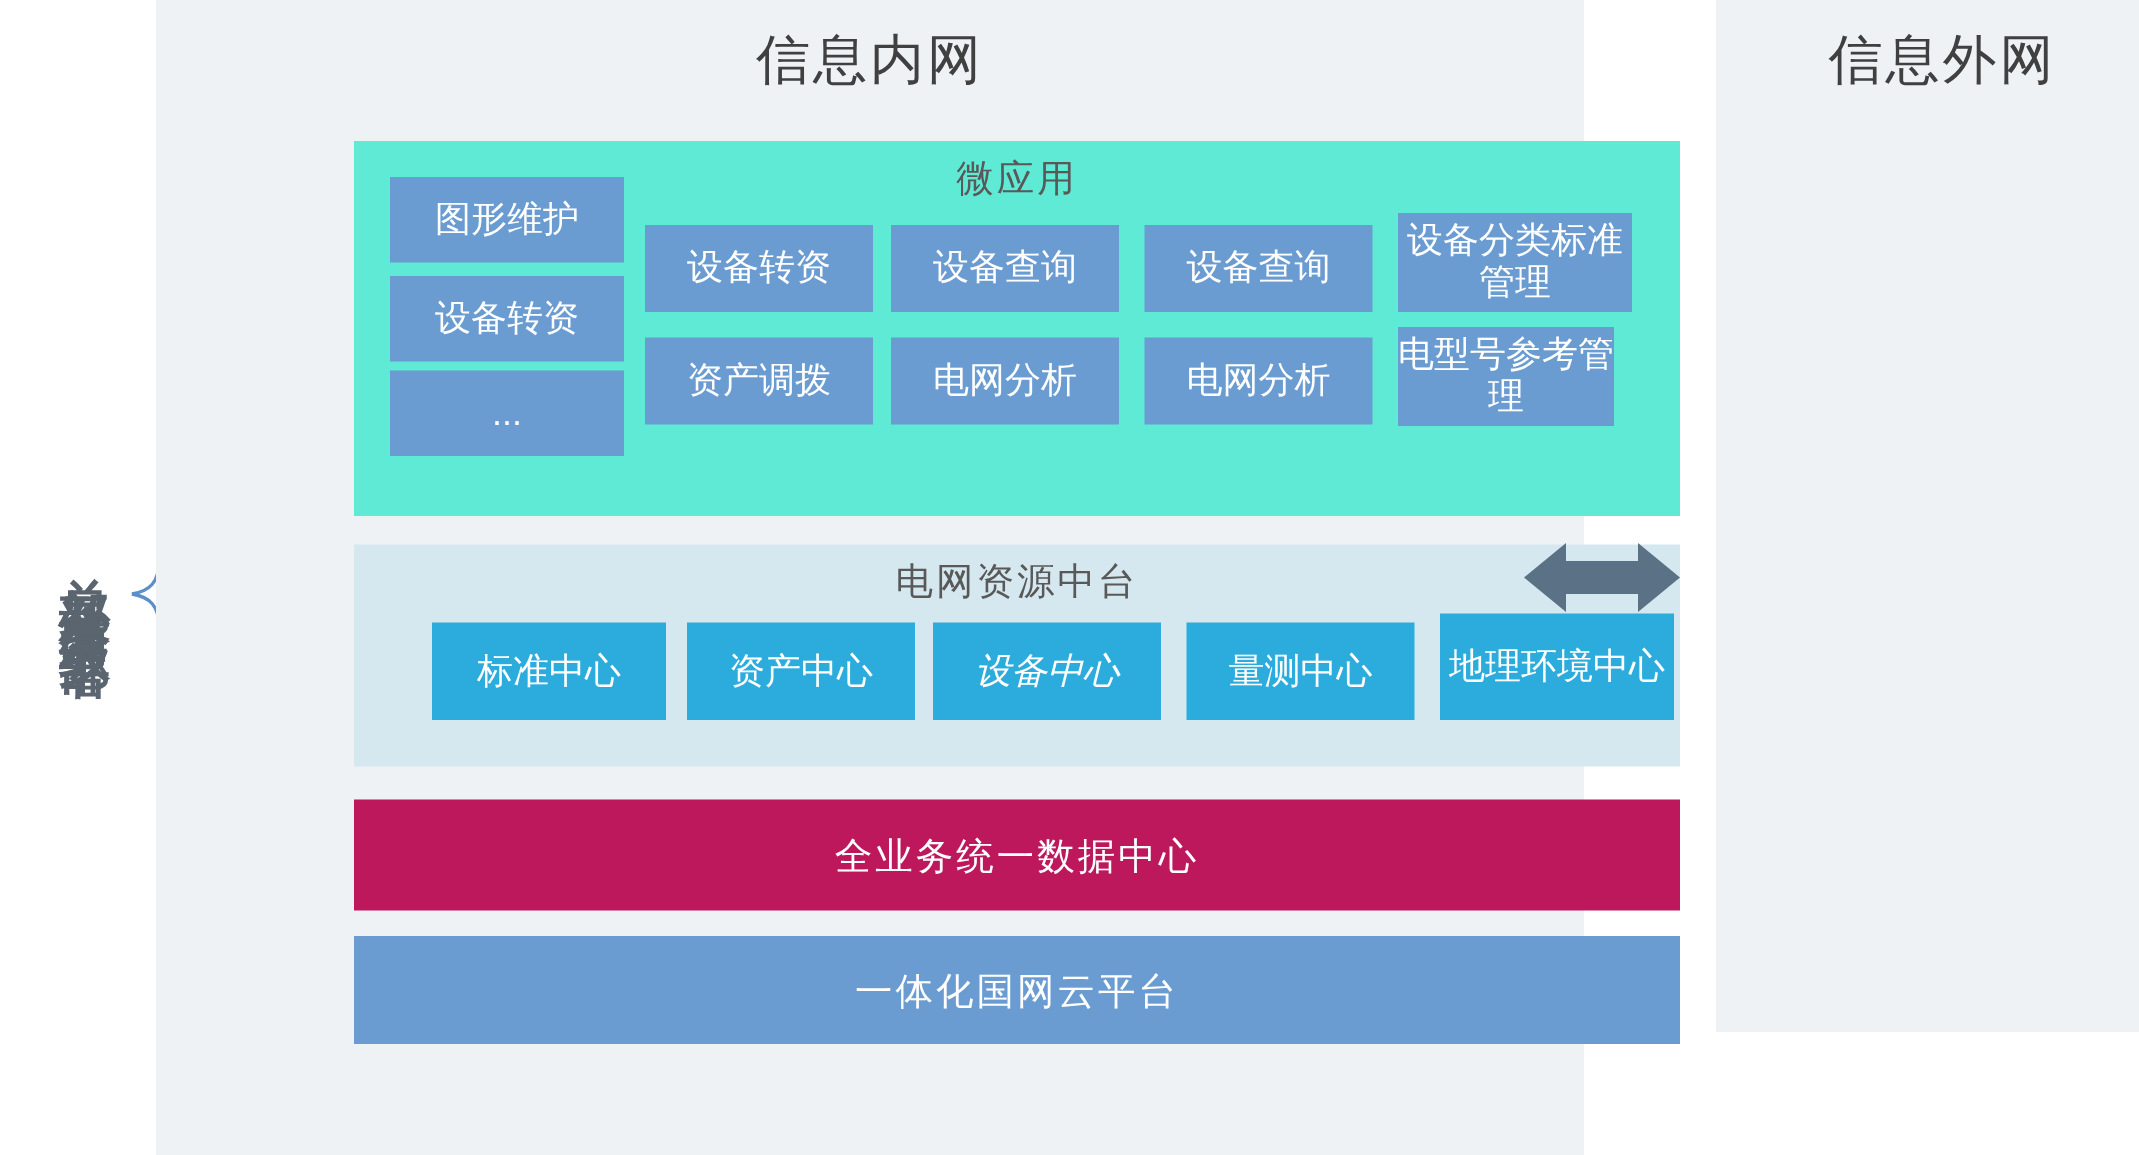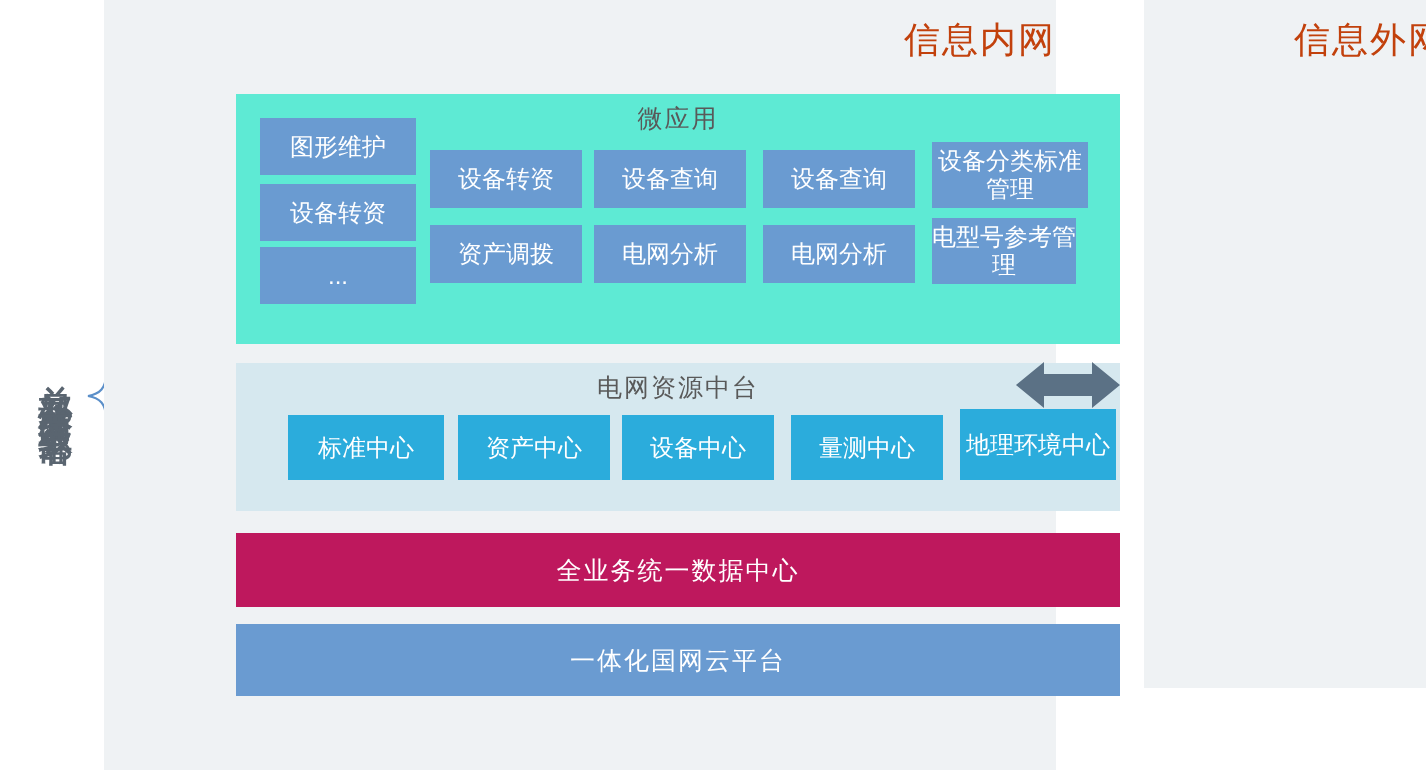--- a/index.html
+++ b/index.html
@@ -17,22 +17,22 @@
     line-height:1;white-space:nowrap;
   }
   #brace{position:absolute;left:86px;top:88px;width:32px;height:616px;}
 
   
   .net-panel{position:absolute;background:#EFF2F4;}
   #intranet-panel{left:104px;top:0;width:952px;height:770px;}
   #extranet-panel{left:1144px;top:0;width:302px;height:688px;}
 
   .net-title{
-    position:absolute;left:0;width:100%;top:18px;text-align:right;
-    font-size:36px;color:#c2410c;line-height:1.2;letter-spacing:2px;
+    position:absolute;left:0;width:100%;top:18px;text-align:center;
+    font-size:36px;color:#404040;line-height:1.2;letter-spacing:2px;
   }
 
   
   #microapp-zone{
     position:absolute;left:132px;top:94px;width:884px;height:250px;
     background:#5eead4;
   }
   .zone-title{
     position:absolute;left:0;width:100%;top:8px;text-align:center;
     font-size:25px;color:#595959;letter-spacing:2px;
@@ -61,21 +61,21 @@
   #tile-grid-analysis-2{left:527px;top:131px;width:152px;height:58px;}
   #tile-model-ref{left:696px;top:124px;width:144px;height:66px;}
 
   
   #midplatform-zone{
     position:absolute;left:132px;top:363px;width:884px;height:148px;
     background:#D6E8EF;
   }
   #tile-std-center{left:24px;top:52px;width:156px;height:65px;}
   #tile-asset-center{left:194px;top:52px;width:152px;height:65px;}
-  #tile-equip-center{left:358px;top:52px;width:152px;height:65px;}
+  #tile-equip-center{left:358px;top:52px;width:152px;height:65px;font-style:italic;}
   #tile-measure-center{left:527px;top:52px;width:152px;height:65px;}
   #tile-geo-center{left:696px;top:46px;width:156px;height:71px;}
 
   
   .bar{
     position:absolute;left:132px;width:884px;
     display:flex;align-items:center;justify-content:center;
     color:#FFFFFF;font-size:25px;letter-spacing:2px;
   }
   #bar-data-center{top:533px;height:74px;background:#be185d;}

